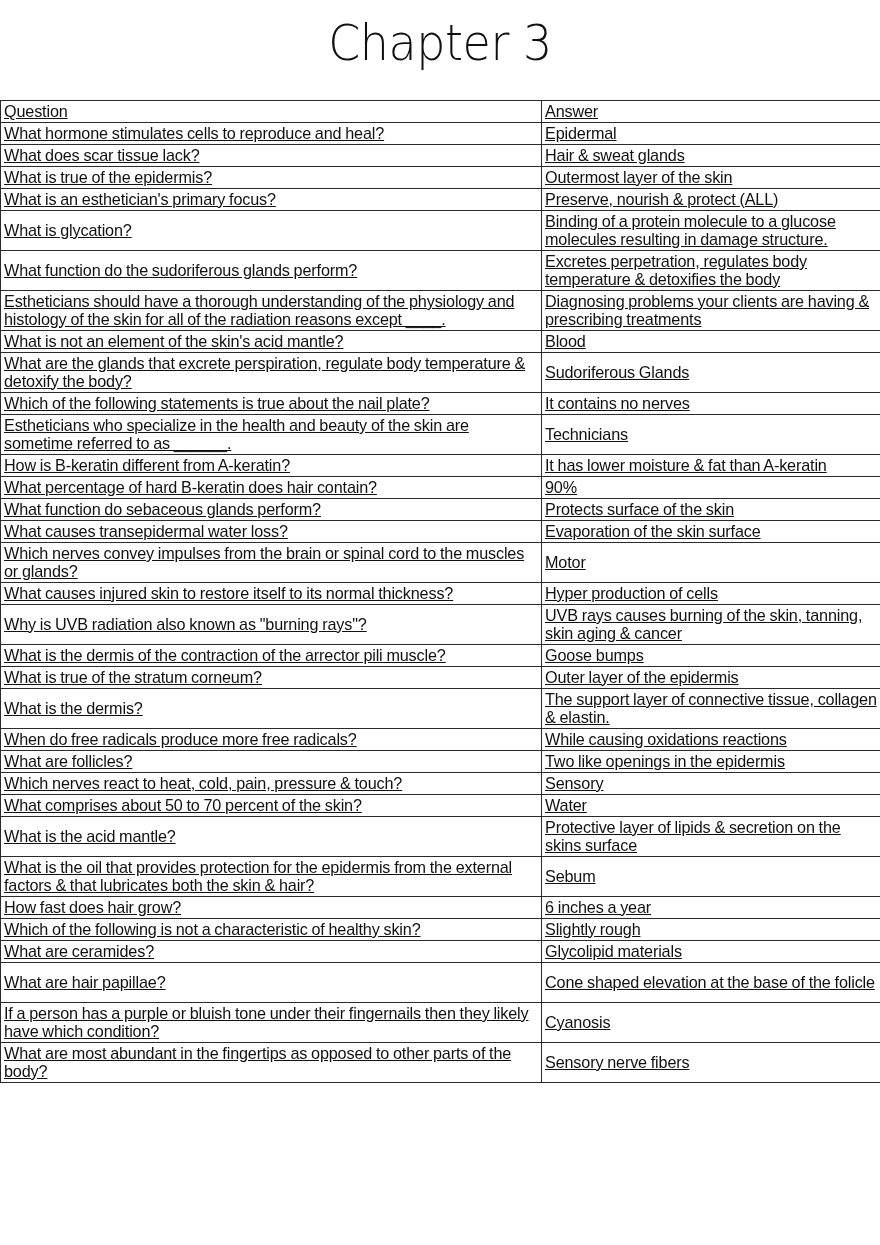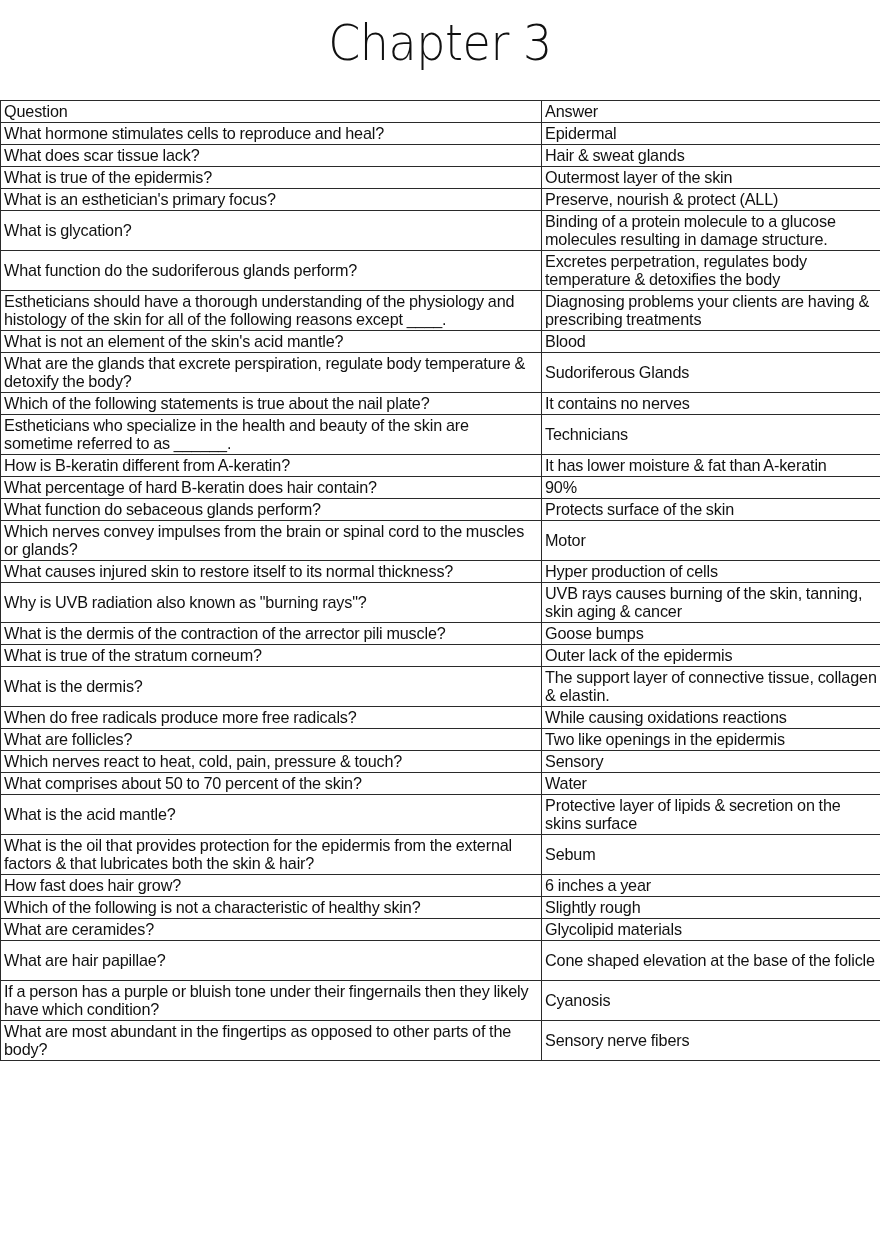--- a/index.html
+++ b/index.html
@@ -29,20 +29,21 @@
       color: #111;
       transform: scaleX(0.92);
     }
     table.qa {
       position: absolute;
       top: 100px;
       left: 0;
       width: 880px;
       border-collapse: collapse;
       table-layout: fixed;
+      text-decoration: underline;
     }
     table.qa td {
       border: 1.4px solid #2a2a2a;
       padding: 0 2px 0 3px;
       font-size: 16.2px;
       line-height: 17.5px;
       vertical-align: middle;
       letter-spacing: -0.15px;
       word-spacing: -0.5px;
       overflow: hidden;
@@ -85,21 +86,21 @@
       </tr>
       <tr class="r2">
         <td>What is glycation?</td>
         <td>Binding of a protein molecule to a glucose molecules resulting in damage structure.</td>
       </tr>
       <tr class="r2">
         <td>What function do the sudoriferous glands perform?</td>
         <td>Excretes perpetration, regulates body temperature &amp; detoxifies the body</td>
       </tr>
       <tr class="r2">
-        <td>Estheticians should have a thorough understanding of the physiology and histology of the skin for all of the following reasons except ____.</td>
+        <td>Estheticians should have a thorough understanding of the physiology and histology of the skin for all of the radiation reasons except ____.</td>
         <td>Diagnosing problems your clients are having &amp; prescribing treatments</td>
       </tr>
       <tr class="r1">
         <td>What is not an element of the skin's acid mantle?</td>
         <td>Blood</td>
       </tr>
       <tr class="r2">
         <td>What are the glands that excrete perspiration, regulate body temperature &amp; detoxify the body?</td>
         <td>Sudoriferous Glands</td>
       </tr>
@@ -116,39 +117,43 @@
         <td>It has lower moisture &amp; fat than A-keratin</td>
       </tr>
       <tr class="r1">
         <td>What percentage of hard B-keratin does hair contain?</td>
         <td>90%</td>
       </tr>
       <tr class="r1">
         <td>What function do sebaceous glands perform?</td>
         <td>Protects surface of the skin</td>
       </tr>
+      <tr class="r1">
+        <td>What causes transepidermal water loss?</td>
+        <td>Evaporation of the skin surface</td>
+      </tr>
       <tr class="r2">
         <td>Which nerves convey impulses from the brain or spinal cord to the muscles or glands?</td>
         <td>Motor</td>
       </tr>
       <tr class="r1">
         <td>What causes injured skin to restore itself to its normal thickness?</td>
         <td>Hyper production of cells</td>
       </tr>
       <tr class="r2">
         <td>Why is UVB radiation also known as "burning rays"?</td>
         <td>UVB rays causes burning of the skin, tanning, skin aging &amp; cancer</td>
       </tr>
       <tr class="r1">
         <td>What is the dermis of the contraction of the arrector pili muscle?</td>
         <td>Goose bumps</td>
       </tr>
       <tr class="r1">
         <td>What is true of the stratum corneum?</td>
-        <td>Outer lack of the epidermis</td>
+        <td>Outer layer of the epidermis</td>
       </tr>
       <tr class="r2">
         <td>What is the dermis?</td>
         <td>The support layer of connective tissue, collagen &amp; elastin.</td>
       </tr>
       <tr class="r1">
         <td>When do free radicals produce more free radicals?</td>
         <td>While causing oxidations reactions</td>
       </tr>
       <tr class="r1">

